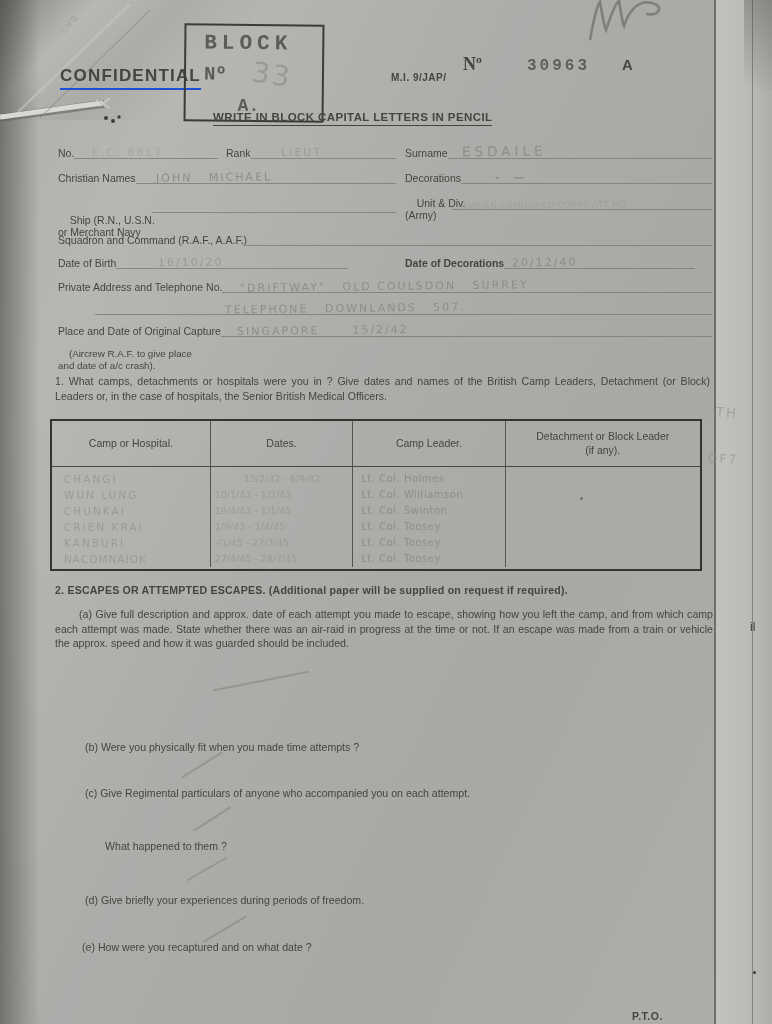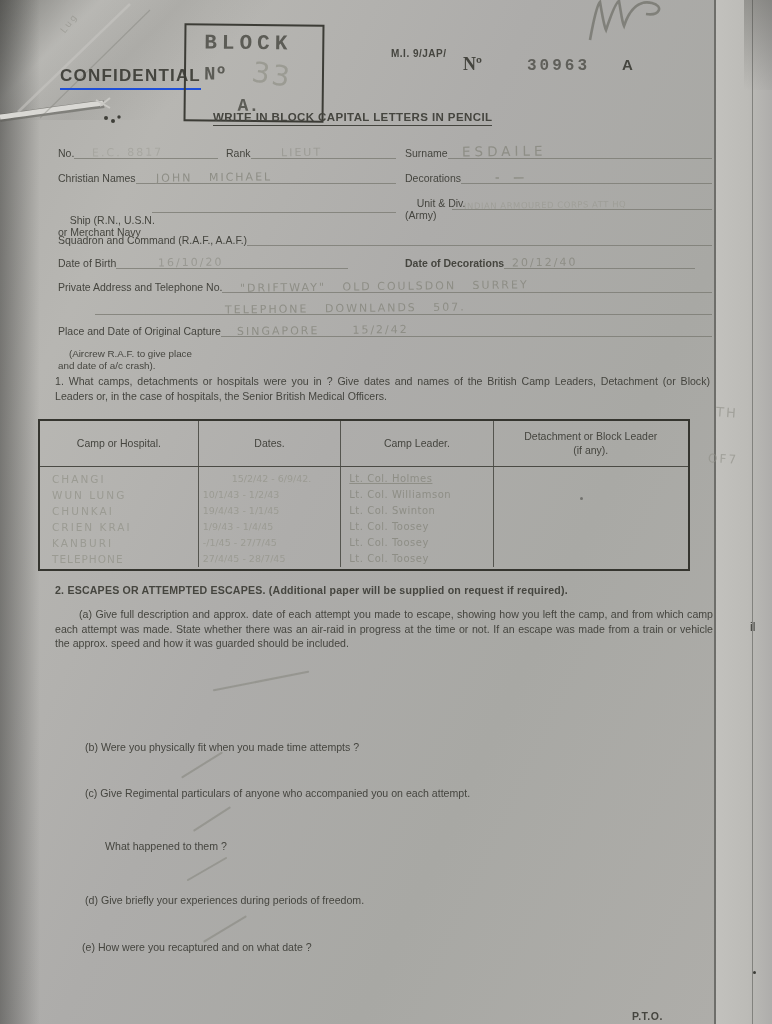--- a/index.html
+++ b/index.html
@@ -26,21 +26,21 @@
 
   .abs{position:absolute;}
   .field{position:absolute;display:flex;align-items:flex-end;}
   .lbl{font-size:10.5px;color:#45453f;white-space:pre;line-height:1.15;}
   .fill{flex:1;border-bottom:1px solid rgba(120,120,112,.75);display:flex;align-items:flex-end;height:100%;}
   .val{font-size:11px;transform:rotate(-0.7deg);margin-bottom:-1px;}
 
   .para{font-size:10.6px;color:#45453f;line-height:1.38;text-align:justify;}
 
   
-  .camp-table{position:absolute;left:38px;top:419px;width:648px;height:148px;
+  .camp-table{position:absolute;left:50px;top:419px;width:648px;height:148px;
       border:2px solid #35352f;background:rgba(255,255,255,.02);}
   .ct-head{display:grid;grid-template-columns:24.5% 22% 23.5% 30%;height:45px;
       border-bottom:1.5px solid #4a4a44;}
   .ct-head div{border-right:1px solid #55554f;display:flex;align-items:center;justify-content:center;
       font-size:10.5px;color:#45453f;text-align:center;padding:2px 8px;line-height:1.25;}
   .ct-head div:last-child{border-right:none;}
   .ct-body{display:grid;grid-template-columns:24.5% 22% 23.5% 30%;height:100px;}
   .ct-col{border-right:1px solid #55554f;padding:4px 0 0 12px;}
   .ct-col:last-child{border-right:none;}
   .ct-cell{font-size:10.5px;line-height:16px;height:16px;}
@@ -80,21 +80,21 @@
 
   <div class="abs printed" style="left:60px;top:66px;font-size:17px;font-weight:bold;letter-spacing:1.2px;border-bottom:2px solid #1d4ed8;padding-bottom:2px;">CONFIDENTIAL</div>
 
   <div class="abs" style="left:184px;top:24px;width:136px;height:94px;border:2.5px solid #3c3c36;transform:rotate(.6deg);">
     <div class="stamped" style="position:absolute;left:18px;top:6px;font-size:21px;letter-spacing:5px;font-weight:bold;opacity:.85">BLOCK</div>
     <div class="stamped" style="position:absolute;left:18px;top:38px;font-size:19px;font-weight:bold;opacity:.85">Nº</div>
     <div class="hw hw-faint" style="position:absolute;left:66px;top:32px;font-size:28px;transform:rotate(8deg);">33</div>
     <div class="stamped" style="position:absolute;left:52px;top:70px;font-size:18px;font-weight:bold;opacity:.85">A.</div>
   </div>
 
-  <div class="abs printed" style="left:391px;top:48px;font-size:10px;font-weight:bold;letter-spacing:.5px;">M.I. 9/JAP/</div>
+  <div class="abs printed" style="left:391px;top:72px;font-size:10px;font-weight:bold;letter-spacing:.5px;">M.I. 9/JAP/</div>
   <div class="abs printed" style="left:463px;top:54px;font-size:18px;font-weight:bold;font-family:'Liberation Serif',serif;">Nº</div>
   <div class="abs stamped" style="left:527px;top:57px;font-size:16px;font-weight:bold;letter-spacing:3px;opacity:.8">30963</div>
   <div class="abs printed" style="left:622px;top:56px;font-size:15px;font-weight:bold;">A</div>
 
   <div class="abs printed" style="left:213px;top:111px;font-size:11.5px;font-weight:bold;letter-spacing:.4px;border-bottom:1.5px solid #45453f;padding-bottom:2px;">WRITE IN BLOCK CAPITAL LETTERS IN PENCIL</div>
 
   <div class="field" style="left:58px;top:140px;width:160px;height:19px;">
     <span class="lbl">No.</span>
     <span class="fill">
         <span class="val hw hw-faint" style="margin-left:18px;opacity:.55">E.C. 8817</span>
@@ -194,32 +194,32 @@
       <div>Camp Leader.</div>
       <div style="padding:2px 30px;">Detachment or Block Leader (if any).</div>
     </div>
     <div class="ct-body">
       <div class="ct-col">
         <div class="ct-cell hw hw-faint">CHANGI</div>
         <div class="ct-cell hw hw-faint">WUN LUNG</div>
         <div class="ct-cell hw hw-faint">CHUNKAI</div>
         <div class="ct-cell hw hw-faint">CRIEN KRAI</div>
         <div class="ct-cell hw hw-faint">KANBURI</div>
-        <div class="ct-cell hw hw-faint" style="letter-spacing:1px;">TELEPHONE</div>
+        <div class="ct-cell hw hw-faint" style="letter-spacing:1px;">NACOMNAIOK</div>
       </div>
       <div class="ct-col" style="padding-left:4px;">
         <div class="ct-cell hw hw-faint" style="letter-spacing:0;font-size:9.5px;text-align:center;">15/2/42 - 6/9/42.</div>
         <div class="ct-cell hw hw-faint" style="letter-spacing:0;font-size:9.5px;">10/1/43 - 1/2/43</div>
         <div class="ct-cell hw hw-faint" style="letter-spacing:0;font-size:9.5px;">19/4/43 - 1/1/45</div>
         <div class="ct-cell hw hw-faint" style="letter-spacing:0;font-size:9.5px;">1/9/43 - 1/4/45</div>
         <div class="ct-cell hw hw-faint" style="letter-spacing:0;font-size:9.5px;">-/1/45 - 27/7/45</div>
         <div class="ct-cell hw hw-faint" style="letter-spacing:0;font-size:9.5px;">27/4/45 - 28/7/45</div>
       </div>
       <div class="ct-col" style="padding-left:8px;">
-        <div class="ct-cell hw" style="letter-spacing:.5px;font-size:10px;text-decoration:underline;">Lt. Col. Holmes</div>
+        <div class="ct-cell hw" style="letter-spacing:.5px;font-size:10px;">Lt. Col. Holmes</div>
         <div class="ct-cell hw" style="letter-spacing:.5px;font-size:10px;">Lt. Col. Williamson</div>
         <div class="ct-cell hw" style="letter-spacing:.5px;font-size:10px;">Lt. Col. Swinton</div>
         <div class="ct-cell hw" style="letter-spacing:.5px;font-size:10px;">Lt. Col. Toosey</div>
         <div class="ct-cell hw" style="letter-spacing:.5px;font-size:10px;">Lt. Col. Toosey</div>
         <div class="ct-cell hw" style="letter-spacing:.5px;font-size:10px;">Lt. Col. Toosey</div>
       </div>
       <div class="ct-col">
         <div class="ct-cell hw"></div>
         <div class="ct-cell hw"></div>
         <div class="ct-cell hw"></div>

